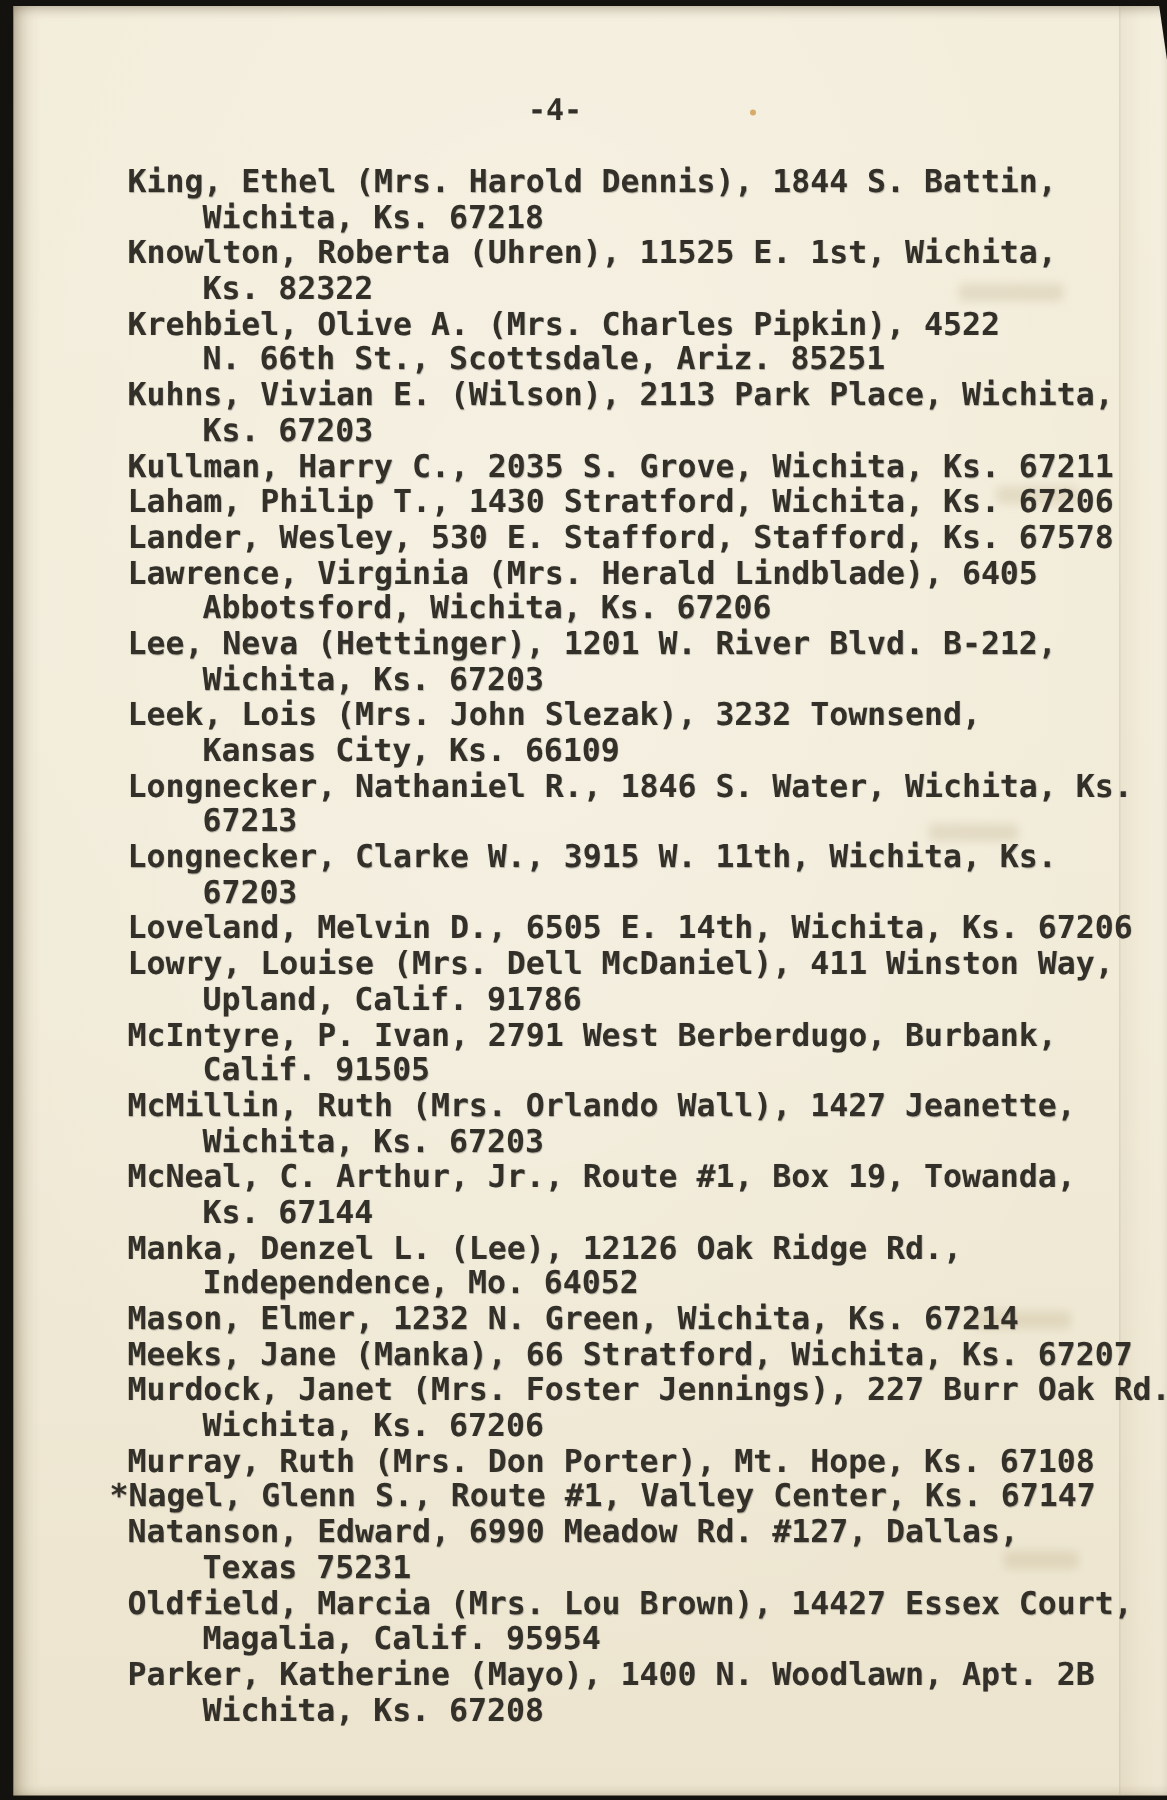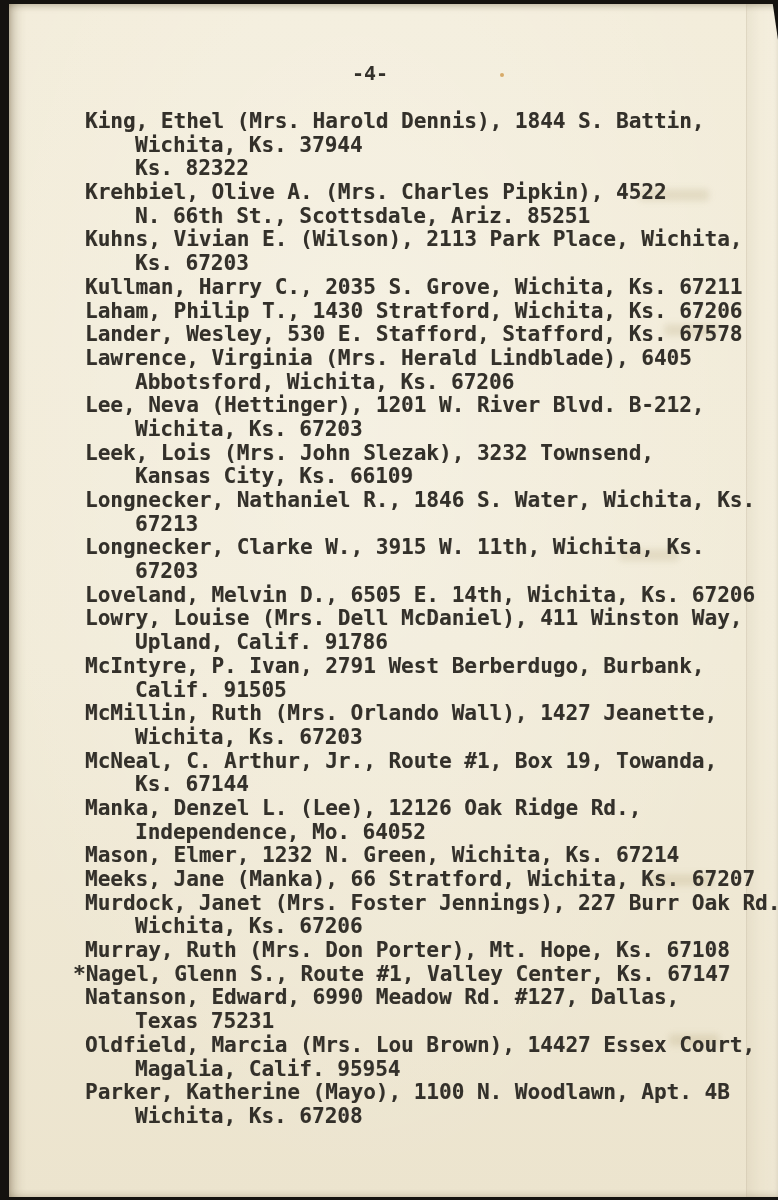--- a/index.html
+++ b/index.html
@@ -87,23 +87,24 @@
   <div class="smudge" style="left:655px; top:320px; width:55px; height:12px;"></div>
   <div class="smudge" style="left:610px; top:545px; width:60px; height:12px;"></div>
   <div class="smudge" style="left:640px; top:870px; width:65px; height:12px;"></div>
   <div class="smudge" style="left:660px; top:1030px; width:50px; height:12px;"></div>
 
   <div class="page-number">-4-</div>
 
   <div class="entries" id="entries">
       <div class="entry">
         <div class="line first">King, Ethel (Mrs. Harold Dennis), 1844 S. Battin,</div>
-        <div class="line cont">Wichita, Ks. 37944</div>
+        <div class="line cont">Wichita, Ks. 67218</div>
       </div>
       <div class="entry">
+        <div class="line first">Knowlton, Roberta (Uhren), 11525 E. 1st, Wichita,</div>
         <div class="line cont">Ks. 82322</div>
       </div>
       <div class="entry">
         <div class="line first">Krehbiel, Olive A. (Mrs. Charles Pipkin), 4522</div>
         <div class="line cont">N. 66th St., Scottsdale, Ariz. 85251</div>
       </div>
       <div class="entry">
         <div class="line first">Kuhns, Vivian E. (Wilson), 2113 Park Place, Wichita,</div>
         <div class="line cont">Ks. 67203</div>
       </div>
@@ -177,17 +178,17 @@
       </div>
       <div class="entry">
         <div class="line first">Natanson, Edward, 6990 Meadow Rd. #127, Dallas,</div>
         <div class="line cont">Texas 75231</div>
       </div>
       <div class="entry">
         <div class="line first">Oldfield, Marcia (Mrs. Lou Brown), 14427 Essex Court,</div>
         <div class="line cont">Magalia, Calif. 95954</div>
       </div>
       <div class="entry">
-        <div class="line first">Parker, Katherine (Mayo), 1100 N. Woodlawn, Apt. 4B</div>
+        <div class="line first">Parker, Katherine (Mayo), 1400 N. Woodlawn, Apt. 2B</div>
         <div class="line cont">Wichita, Ks. 67208</div>
       </div>
     </div>
 </div>
 
 </body></html>

